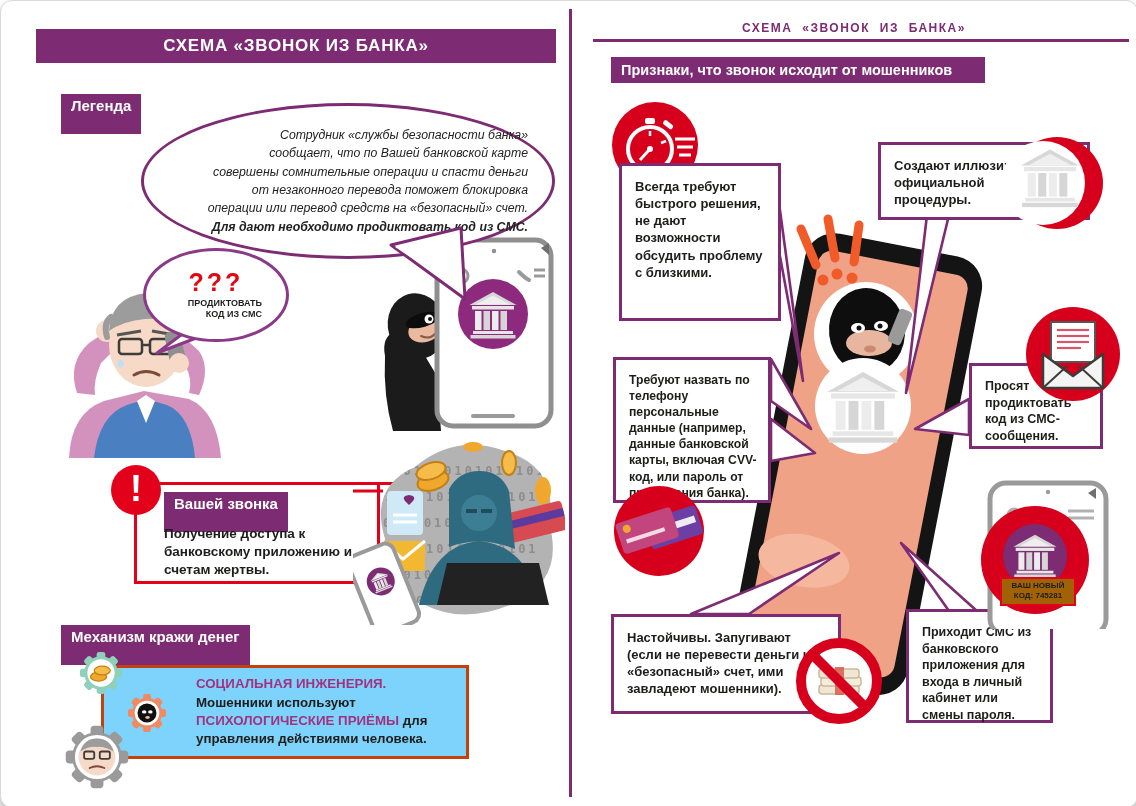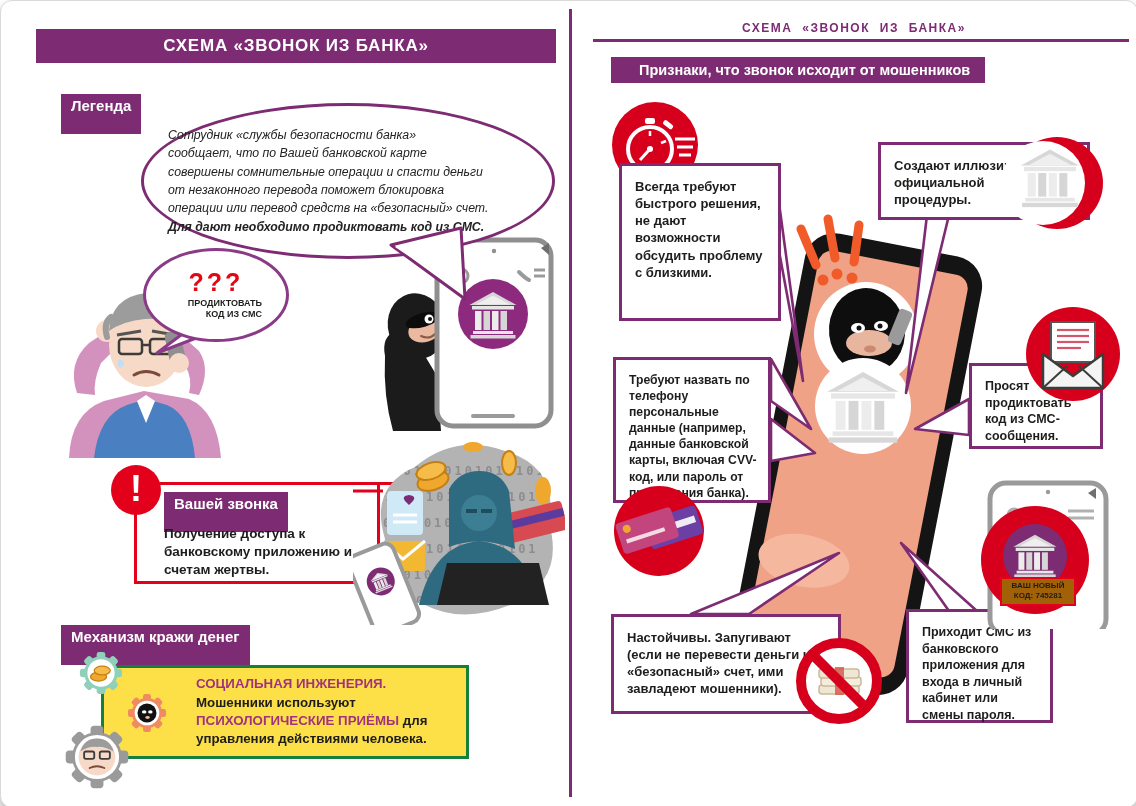--- a/index.html
+++ b/index.html
@@ -6,42 +6,42 @@
   .stage{position:relative;width:1136px;height:806px;background:#fff;border:1px solid #d9d9d9;
          border-radius:12px;box-shadow:0 8px 14px rgba(0,0,0,.30);overflow:hidden;
          font-family:"Liberation Sans", sans-serif;color:#1d1d1b;}
   .abs{position:absolute;}
   .banner{position:absolute;left:35px;top:28px;width:520px;height:34px;background:#7d2b72;
           color:#fff;font-weight:bold;font-size:17px;letter-spacing:.8px;text-align:center;line-height:34px;}
   .tag{position:absolute;background:#7d2b72;color:#fff;font-weight:bold;font-size:15px;
        padding:3px 10px 20px 10px;}
   .bubble-big{position:absolute;left:140px;top:102px;width:408px;height:150px;border:3px solid #7d2b72;
           border-radius:50%;background:#fff;display:flex;align-items:center;justify-content:center;z-index:2;}
-  .bubble-big .txt{width:360px;text-align:left;font-style:italic;font-size:12.3px;line-height:1.5;color:#222;}
+  .bubble-big .txt{width:360px;text-align:right;font-style:italic;font-size:12.3px;line-height:1.5;color:#222;}
   .bubble-big .txt .bold{font-weight:bold;}
   .bubble-small{position:absolute;left:142px;top:247px;width:140px;height:88px;border:3px solid #8b3a87;
           border-radius:50%;background:#fff;display:flex;flex-direction:column;align-items:center;
           justify-content:center;z-index:3;}
   .qqq{color:#e30613;font-weight:bold;font-size:25px;letter-spacing:3px;line-height:1;}
   .bubble-small .cap{font-weight:bold;font-size:9px;width:92px;text-align:right;line-height:1.25;margin-top:3px;}
   .goal-line{position:absolute;left:133px;top:481px;width:295px;height:3px;background:#e3001b;z-index:1;}
   .goal-box{position:absolute;left:133px;top:481px;width:240px;height:96px;border:3px solid #e3001b;background:#fff;z-index:2;}
   .excl-circle{position:absolute;left:110px;top:464px;width:50px;height:50px;border-radius:50%;
           background:#e3001b;color:#fff;font-weight:bold;font-size:36px;text-align:center;line-height:48px;z-index:3;}
   .goal-label{left:163px;top:491px;z-index:4;}
   .goal-text{position:absolute;left:163px;top:524px;width:212px;font-weight:bold;font-size:13.5px;line-height:1.35;z-index:4;}
-  .mech-box{position:absolute;left:100px;top:664px;width:362px;height:88px;border:3px solid #15803d;background:#fde047;
+  .mech-box{position:absolute;left:100px;top:664px;width:362px;height:88px;border:3px solid #c2410c;background:#7dd3fc;
           display:flex;align-items:center;z-index:1;}
   .mech-text{margin-left:92px;width:252px;font-weight:bold;font-size:13.3px;line-height:1.38;}
   .hl{color:#a2327e;}
   .r-header{position:absolute;left:572px;top:20px;width:562px;text-align:center;color:#7d2b72;
           font-weight:bold;font-size:12px;letter-spacing:1.5px;word-spacing:5px;}
   .r-hr{position:absolute;left:592px;top:38px;width:536px;height:2.5px;background:#7d2b72;}
   .r-banner{position:absolute;left:610px;top:56px;width:374px;height:26px;background:#7d2b72;color:#fff;
-          font-weight:bold;font-size:14.5px;line-height:26px;padding-left:28px;box-sizing:border-box;}
+          font-weight:bold;font-size:14.5px;line-height:26px;padding-left:10px;box-sizing:border-box;}
   .sign-box{position:absolute;border:3px solid #7d2b72;background:#fff;box-sizing:border-box;
           font-weight:bold;line-height:1.32;z-index:4;}
   .sign-box .t{padding:12px 10px 0 13px;}
   .sms-label{position:absolute;left:999px;top:576px;width:72px;background:#a16207;border:2px solid #e3001b;
           font-weight:bold;font-size:8px;text-align:center;line-height:1.3;padding:2px 0;z-index:6;}
   .divider{position:absolute;left:568px;top:8px;width:3px;height:788px;background:#7d2b72;}
   svg{display:block;}
 </style>
 </head>
 <body>

